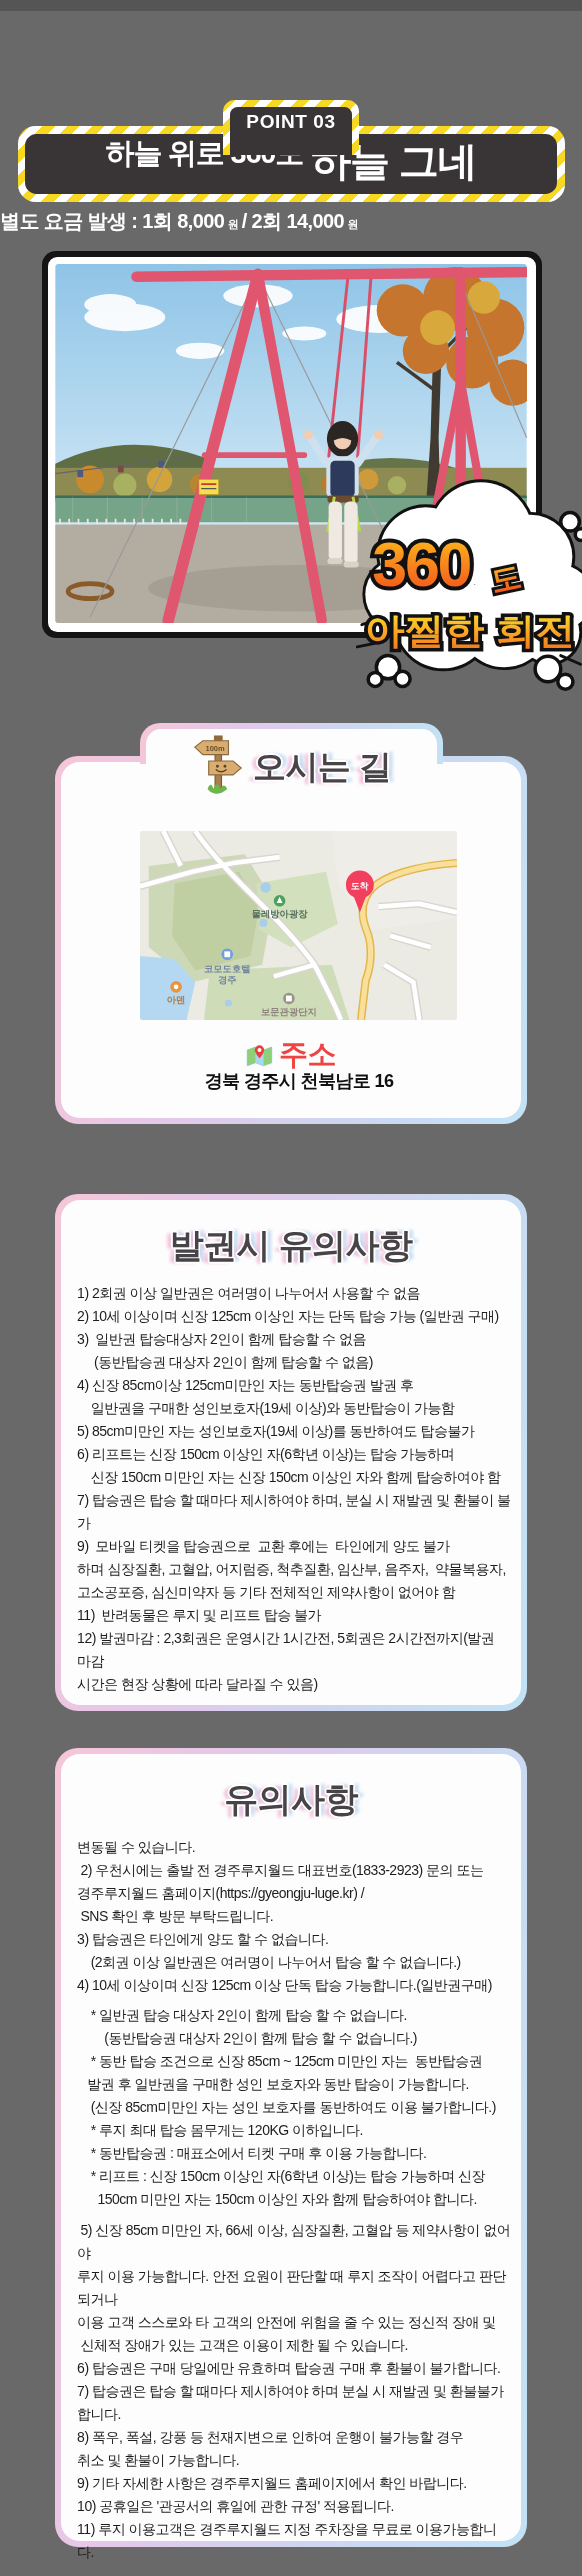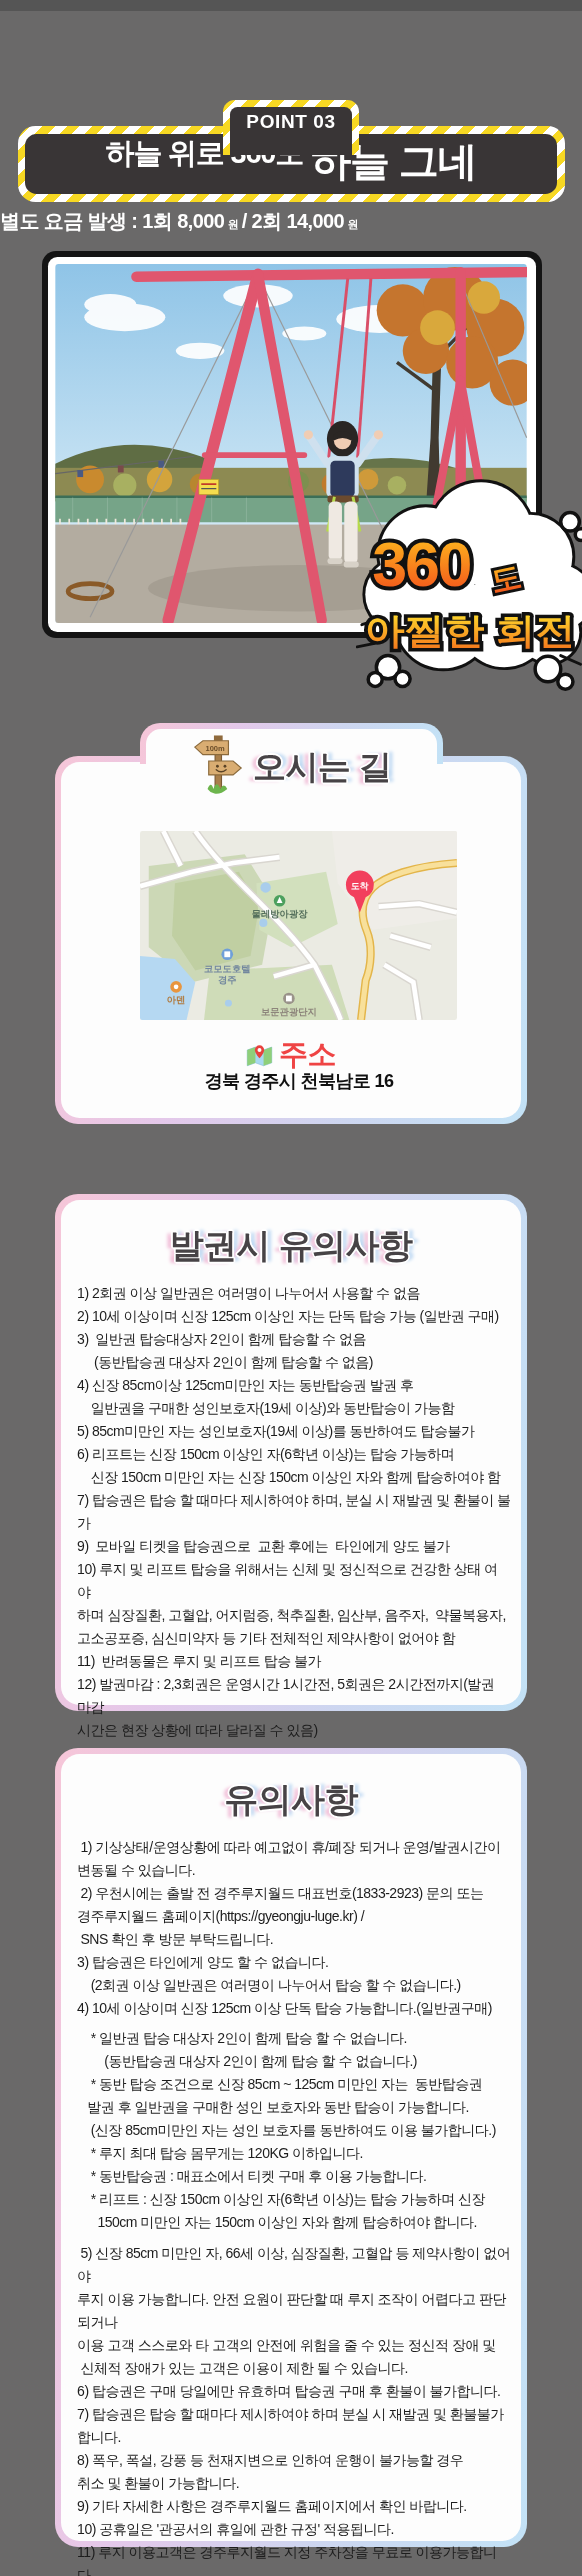--- a/index.html
+++ b/index.html
@@ -371,35 +371,33 @@
           <div class="ln">2) 10세 이상이며 신장 125cm 이상인 자는 단독 탑승 가능 (일반권 구매)</div>
           <div class="ln">3)  일반권 탑승대상자 2인이 함께 탑승할 수 없음</div>
           <div class="ln">     (동반탑승권 대상자 2인이 함께 탑승할 수 없음)</div>
           <div class="ln">4) 신장 85cm이상 125cm미만인 자는 동반탑승권 발권 후</div>
           <div class="ln">    일반권을 구매한 성인보호자(19세 이상)와 동반탑승이 가능함</div>
           <div class="ln">5) 85cm미만인 자는 성인보호자(19세 이상)를 동반하여도 탑승불가</div>
           <div class="ln">6) 리프트는 신장 150cm 이상인 자(6학년 이상)는 탑승 가능하며</div>
           <div class="ln">    신장 150cm 미만인 자는 신장 150cm 이상인 자와 함께 탑승하여야 함</div>
           <div class="ln">7) 탑승권은 탑승 할 때마다 제시하여야 하며, 분실 시 재발권 및 환불이 불가</div>
           <div class="ln">9)  모바일 티켓을 탑승권으로  교환 후에는  타인에게 양도 불가</div>
-          <div class="ln">10) 루지 및 리프트 탑승을 위해서는 신체 및 정신적으로 건강한 상태 여야</div>
           <div class="ln">하며 심장질환, 고혈압, 어지럼증, 척추질환, 임산부, 음주자,  약물복용자,</div>
           <div class="ln">고소공포증, 심신미약자 등 기타 전체적인 제약사항이 없어야 함</div>
           <div class="ln">11)  반려동물은 루지 및 리프트 탑승 불가</div>
           <div class="ln">12) 발권마감 : 2,3회권은 운영시간 1시간전, 5회권은 2시간전까지(발권 마감</div>
           <div class="ln">시간은 현장 상황에 따라 달라질 수 있음)</div>
         </div>
     </div>
   </div>
 
   <div id="cardC" class="card grad">
     <div class="card-inner">
       <div class="card-head sec-title">유의사항</div>
       <div class="list">
-          <div class="ln"> 1) 기상상태/운영상황에 따라 예고없이 휴/폐장 되거나 운영/발권시간이</div>
           <div class="ln">변동될 수 있습니다.</div>
           <div class="ln"> 2) 우천시에는 출발 전 경주루지월드 대표번호(1833-2923) 문의 또는</div>
           <div class="ln">경주루지월드 홈페이지(https://gyeongju-luge.kr) /</div>
           <div class="ln"> SNS 확인 후 방문 부탁드립니다.</div>
           <div class="ln">3) 탑승권은 타인에게 양도 할 수 없습니다.</div>
           <div class="ln">    (2회권 이상 일반권은 여러명이 나누어서 탑승 할 수 없습니다.)</div>
           <div class="ln">4) 10세 이상이며 신장 125cm 이상 단독 탑승 가능합니다.(일반권구매)</div>
           <div class="ln"></div>
           <div class="ln">    * 일반권 탑승 대상자 2인이 함께 탑승 할 수 없습니다.</div>
           <div class="ln">        (동반탑승권 대상자 2인이 함께 탑승 할 수 없습니다.)</div>

